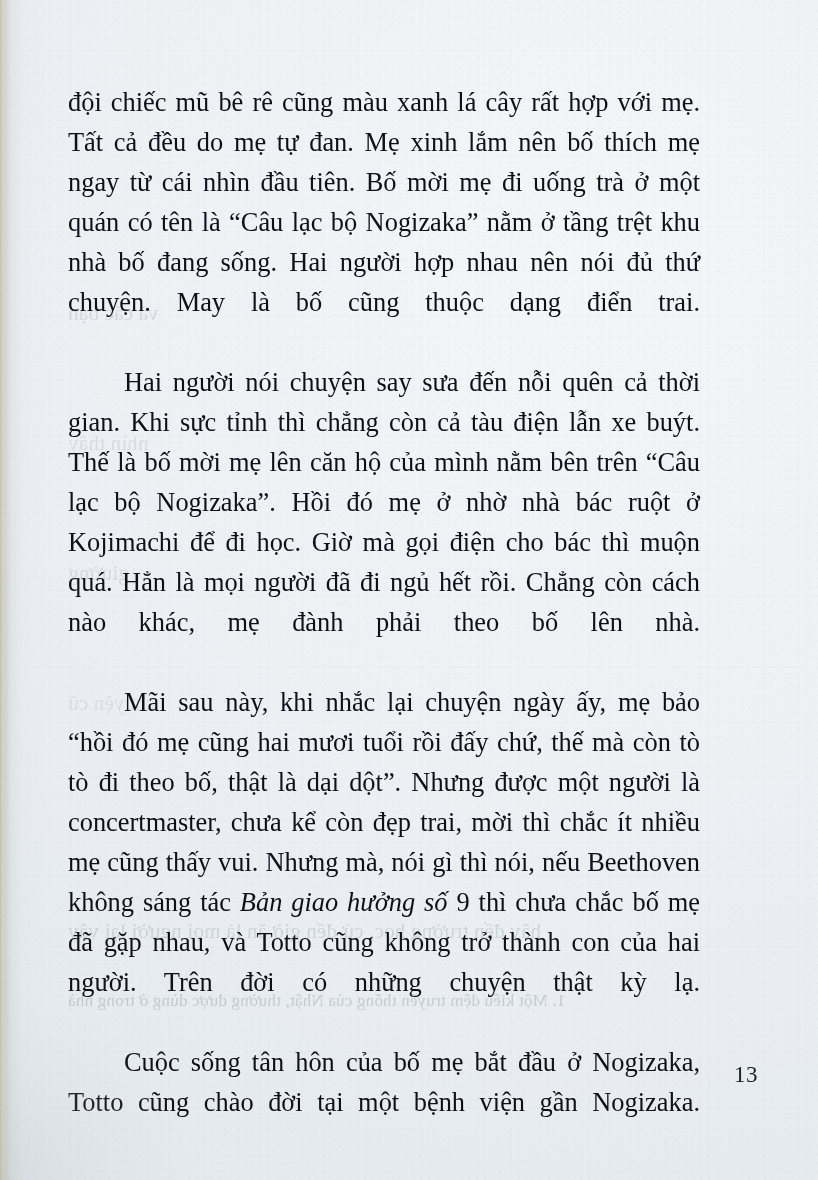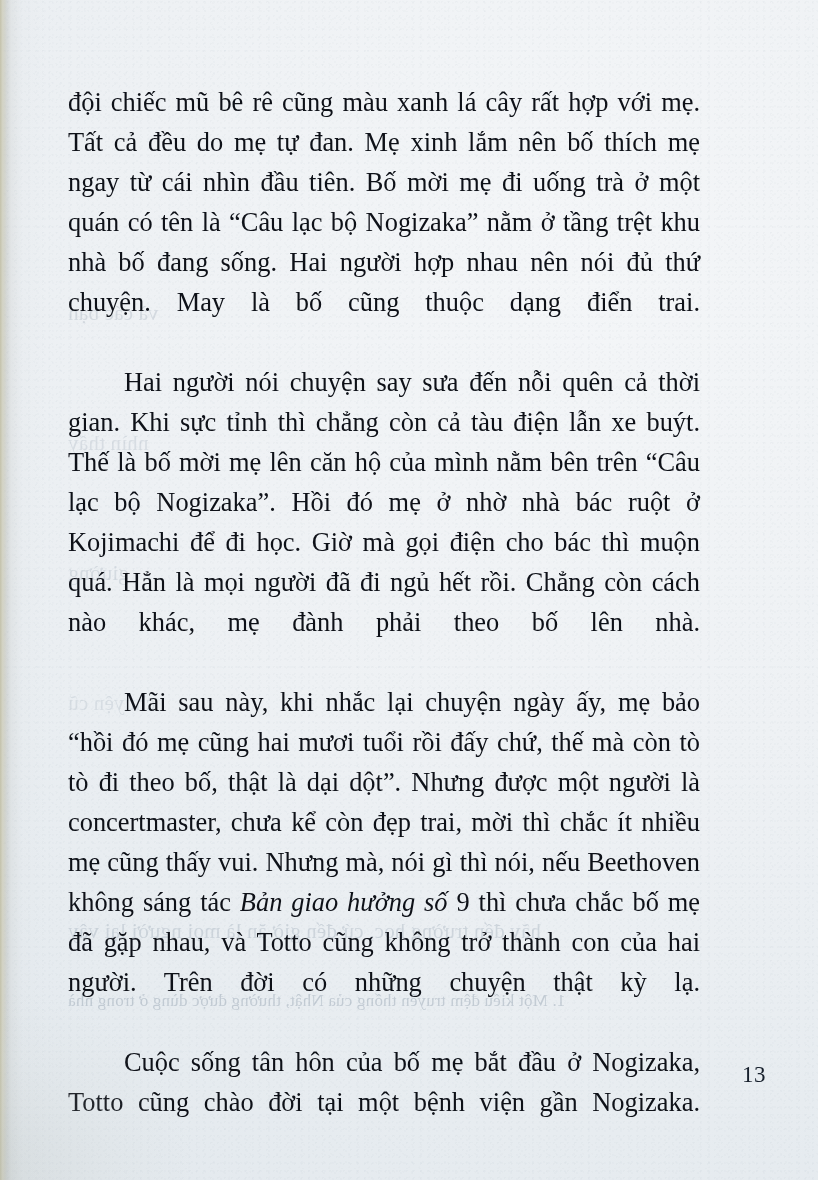--- a/index.html
+++ b/index.html
@@ -121,21 +121,21 @@
   .bleed.b2 { top: 430px;  opacity: .17; }
   .bleed.b3 { top: 560px;  opacity: .18; }
   .bleed.b4 { top: 690px;  opacity: .15; }
   .bleed.b5 { top: 918px;  opacity: .22; }
   .bleed.b6 { top: 988px;  opacity: .30; font-size: 17px; }
 
   
   .folio {
     position: absolute;
     top: 1062px;
-    left: 16px;
+    left: 8px;
     width: 750px;
     text-align: right;
     font-size: 23px;
     color: #17202c;
     letter-spacing: .5px;
   }
 </style>
 </head>
 <body>
 

